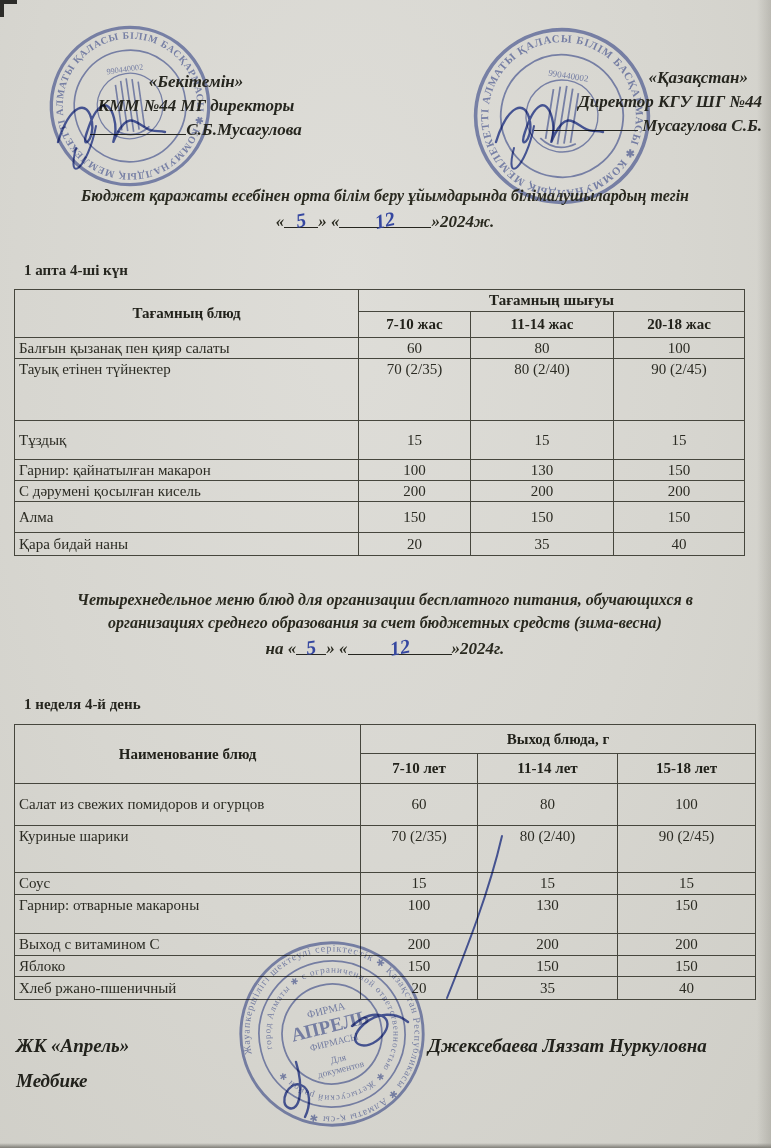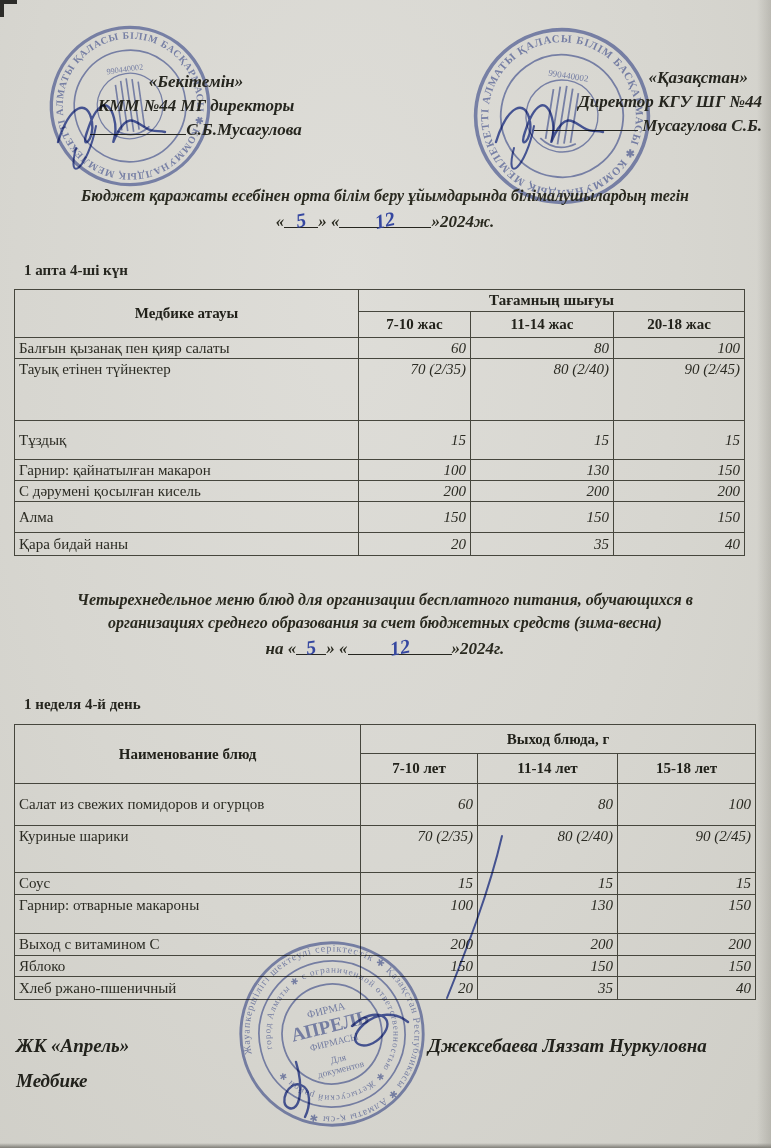--- a/index.html
+++ b/index.html
@@ -29,21 +29,21 @@
   .day-label{position:absolute;font-weight:bold;font-size:15px;color:#26261f;}
   .day-kz{left:24px;top:262px;}
   .day-ru{left:24px;top:696px;}
   
   table.menu{position:absolute;border-collapse:collapse;table-layout:fixed;background:transparent;}
   .t-kz{left:14px;top:289px;width:730px;}
   .t-ru{left:14px;top:724px;width:741px;}
   table.menu td,table.menu th{border:1.6px solid #46463d;font-size:15px;color:#2b2b23;
     padding:1px 4px;overflow:hidden;}
   table.menu th{font-weight:bold;color:#22221b;}
-  td.val{text-align:right;font-style:italic;}
+  td.val{text-align:center;}
   td.dish{padding-left:7px;}
   tr.vtop td{vertical-align:top;padding-top:2px;}
   
   .footer-block{position:absolute;font-weight:bold;font-style:italic;font-size:19px;line-height:35px;color:#22221c;}
   .footer-left{left:16px;top:1028px;}
   .footer-right{left:428px;top:1028px;}
   
   .stamp{position:absolute;opacity:.62;mix-blend-mode:multiply;}
   .stamp-top-left{left:48px;top:24px;transform:rotate(-8deg);}
   .stamp-top-right{left:472px;top:26px;transform:rotate(9deg);}
@@ -116,21 +116,21 @@
 
   <table class="menu t-kz">
     <colgroup>
         <col style="width:344px">
         <col style="width:112px">
         <col style="width:143px">
         <col style="width:131px">
       </colgroup>
     <tbody>
         <tr style="height:22px;">
-      <th rowspan="2">Медбике атауы</th>
+      <th rowspan="2">Тағамның блюд</th>
       <th colspan="3">Тағамның шығуы</th>
     </tr>
     <tr style="height:26px;">
       <th>7-10 жас</th>
       <th>11-14 жас</th>
       <th>20-18 жас</th>
     </tr>
     <tr style="height:21px;">
       <td class="dish">Балғын қызанақ пен қияр салаты</td>
       <td class="val">60</td>

